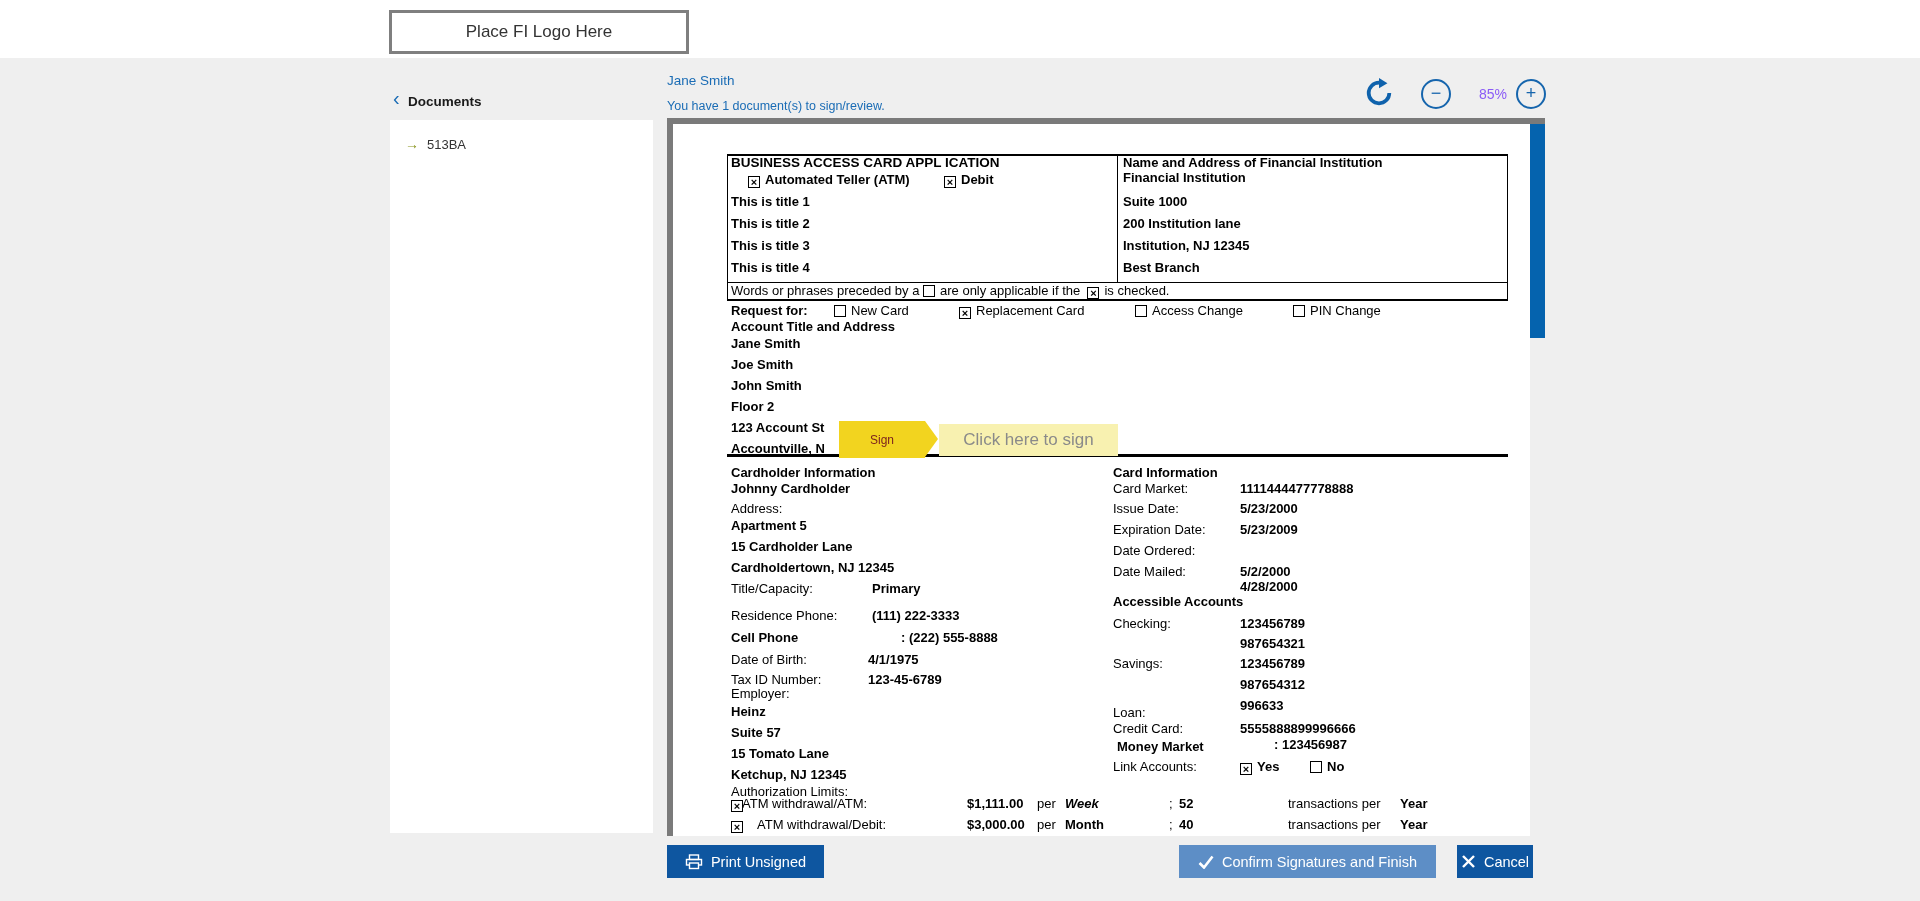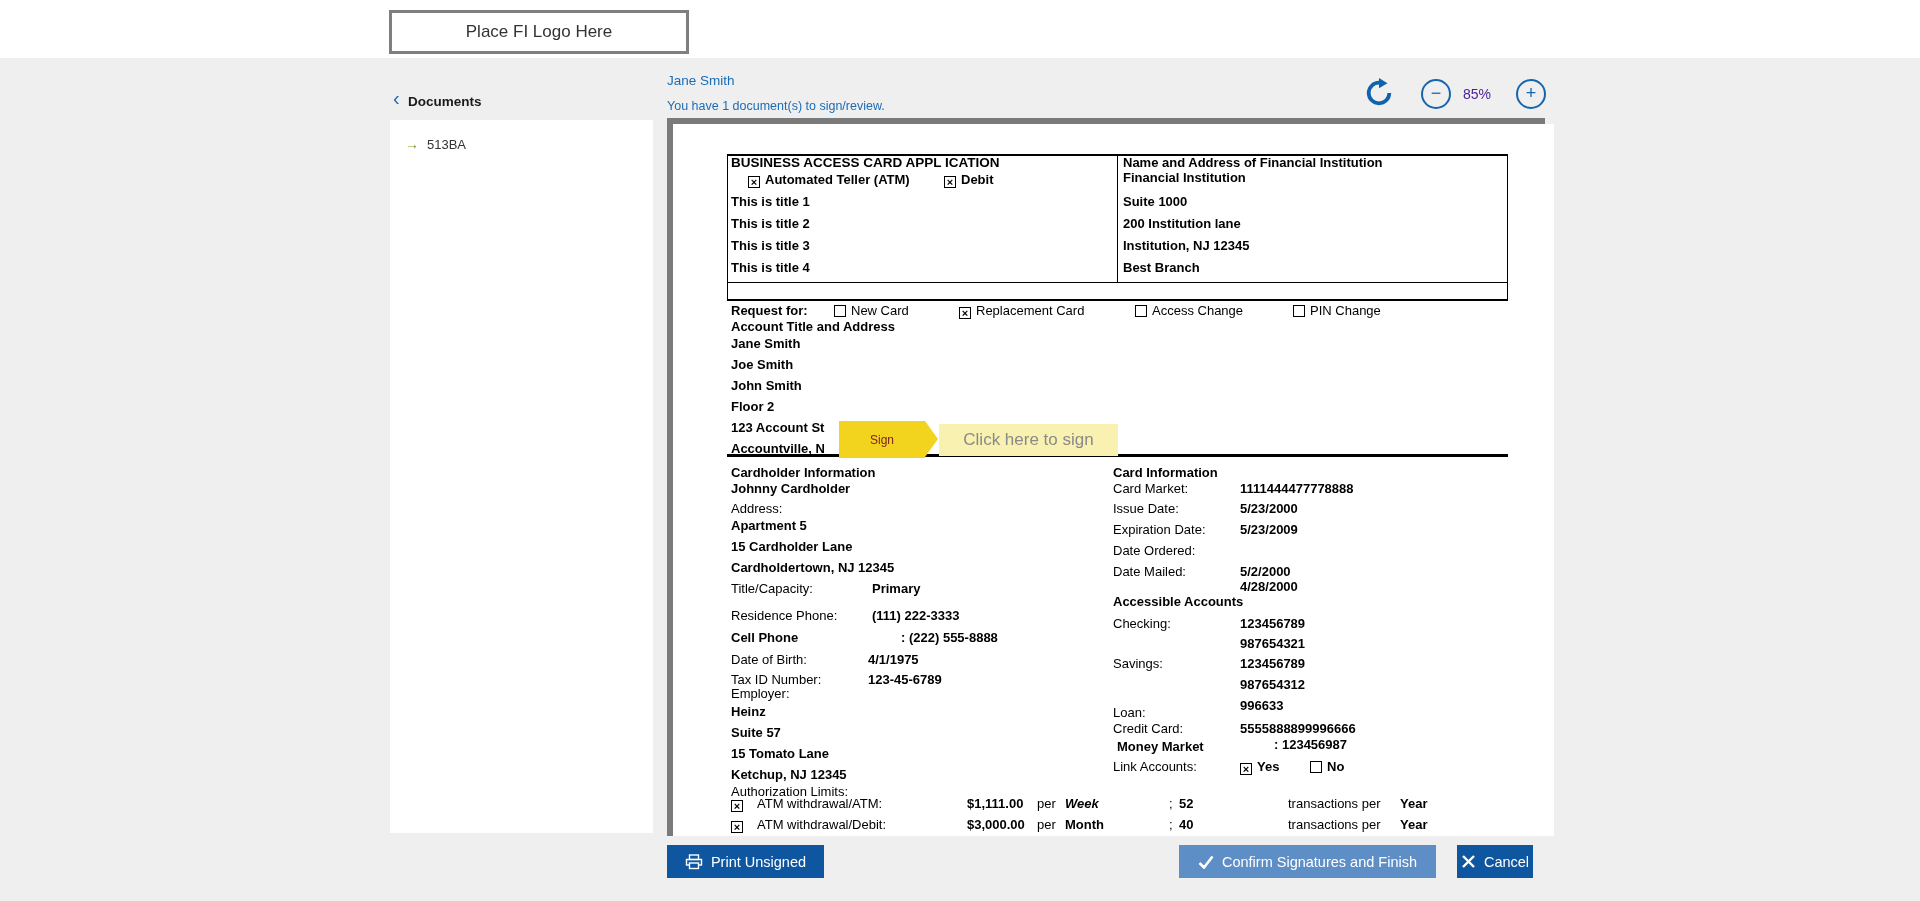--- a/index.html
+++ b/index.html
@@ -17,24 +17,24 @@
             display:flex;align-items:center;justify-content:center;font-size:17px;color:#333;}
   #side-title{left:408px;top:94px;font-size:13.5px;font-weight:bold;color:#1a1a1a;position:absolute;}
   #side-chevron{left:393px;top:88px;position:absolute;font-size:20px;color:#1a6cb5;line-height:20px;}
   #sidebar{left:390px;top:120px;width:263px;height:713px;background:#fff;}
   .side-item{position:absolute;left:405px;top:136px;font-size:13px;color:#333;}
   .side-item .arrow{color:#8a951f;margin-right:8px;font-size:14px;}
   #user-name{left:667px;top:73px;position:absolute;font-size:13.5px;color:#1a6cb5;}
   #user-msg{left:667px;top:99px;position:absolute;font-size:12.5px;color:#1a6cb5;}
   .circle-btn{position:absolute;width:26px;height:26px;border:2px solid #1665ad;border-radius:50%;
               color:#1665ad;font-size:18px;line-height:24px;text-align:center;background:transparent;}
-  #zoom-label{position:absolute;left:1463px;top:86px;width:44px;text-align:left;font-size:14px;color:#4c1d95;}
+  #zoom-label{position:absolute;left:1463px;top:86px;width:44px;text-align:right;font-size:14px;color:#8b5cf6;}
   #viewer-border-top{left:667px;top:118px;width:878px;height:6px;background:#7a7a7a;}
   #viewer-border-left{left:667px;top:118px;width:6px;height:718px;background:#7a7a7a;}
-  #doc{left:673px;top:124px;width:857px;height:712px;background:#fff;overflow:hidden;padding-left:24px;}
+  #doc{left:673px;top:124px;width:857px;height:712px;background:#fff;overflow:hidden;}
   #scroll-track{left:1530px;top:124px;width:15px;height:712px;background:#efefef;}
   #scroll-thumb{position:absolute;left:0;top:0;width:15px;height:214px;background:#0563ae;}
   #sign-tab{position:absolute;left:166px;top:297px;width:86px;height:37px;background:#f2d41f;
             display:flex;align-items:center;justify-content:center;font-size:12px;color:#7a1f1f;}
   #sign-tab-arrow{position:absolute;left:252px;top:297px;width:0;height:0;
             border-top:18.5px solid transparent;border-bottom:18.5px solid transparent;border-left:13px solid #f2d41f;}
   #sign-prompt{position:absolute;left:266px;top:300px;width:179px;height:32px;background:#f8f1b0;
             display:flex;align-items:center;justify-content:center;font-size:17px;color:#8a8a8a;}
   .btn{position:absolute;top:845px;height:33px;border:none;display:flex;align-items:center;justify-content:center;
        gap:8px;color:#fff;font-size:14.5px;font-family:"Liberation Sans",sans-serif;cursor:pointer;padding:0 10px;box-sizing:border-box;}
@@ -96,20 +96,23 @@
   <span class="t b" style="left:58px;top:114px;">This is title 3</span>
   <span class="t b" style="left:58px;top:136px;">This is title 4</span>
 
   <span class="t b" style="left:450px;top:31px;">Name and Address of Financial Institution</span>
   <span class="t b" style="left:450px;top:46px;">Financial Institution</span>
   <span class="t b" style="left:450px;top:70px;">Suite 1000</span>
   <span class="t b" style="left:450px;top:92px;">200 Institution lane</span>
   <span class="t b" style="left:450px;top:114px;">Institution, NJ 12345</span>
   <span class="t b" style="left:450px;top:136px;">Best Branch</span>
 
+  <span class="t" style="left:58px;top:159px;">
+    <span>Words or phrases preceded by a</span>&nbsp;<span class="cb"></span><span>are only applicable if the</span>&nbsp;&nbsp;<span class="cb on"></span><span>is checked.</span>
+  </span>
 
   <span class="t b" style="left:58px;top:179px;">Request for:</span>
   <span class="t" style="left:161px;top:179px;"><span class="cb"></span><span>New Card</span></span>
   <span class="t" style="left:286px;top:179px;"><span class="cb on"></span><span>Replacement Card</span></span>
   <span class="t" style="left:462px;top:179px;"><span class="cb"></span><span>Access Change</span></span>
   <span class="t" style="left:620px;top:179px;"><span class="cb"></span><span>PIN Change</span></span>
 
   <span class="t b" style="left:58px;top:195px;">Account Title and Address</span>
   <span class="t b" style="left:58px;top:212px;">Jane Smith</span>
   <span class="t b" style="left:58px;top:233px;">Joe Smith</span>
@@ -174,21 +177,21 @@
   <span class="t" style="left:440px;top:581px;">Loan:</span>
   <span class="t" style="left:440px;top:597px;">Credit Card:</span>
   <span class="t b" style="left:567px;top:597px;">5555888899996666</span>
   <span class="t b" style="left:444px;top:615px;">Money Market</span>
   <span class="t b" style="left:601px;top:613px;">: 123456987</span>
   <span class="t" style="left:440px;top:635px;">Link Accounts:</span>
   <span class="t" style="left:567px;top:635px;"><span class="cb on"></span><span class="b">Yes</span></span>
   <span class="t" style="left:637px;top:635px;"><span class="cb"></span><span class="b">No</span></span>
 
   <span class="t" style="left:58px;top:672px;"><span class="cb on"></span></span>
-  <span class="t" style="left:84px;top:672px;">ATM withdrawal/ATM:</span>
+  <span class="t" style="left:69px;top:672px;">ATM withdrawal/ATM:</span>
   <span class="t b" style="left:294px;top:672px;">$1,111.00</span>
   <span class="t" style="left:364px;top:672px;">per</span>
   <span class="t b" style="left:392px;top:672px;font-style:italic;">Week</span>
   <span class="t" style="left:496px;top:672px;">;</span>
   <span class="t b" style="left:506px;top:672px;">52</span>
   <span class="t" style="left:615px;top:672px;">transactions per</span>
   <span class="t b" style="left:727px;top:672px;">Year</span>
 
   <span class="t" style="left:58px;top:693px;"><span class="cb on"></span></span>
   <span class="t" style="left:84px;top:693px;">ATM withdrawal/Debit:</span>

